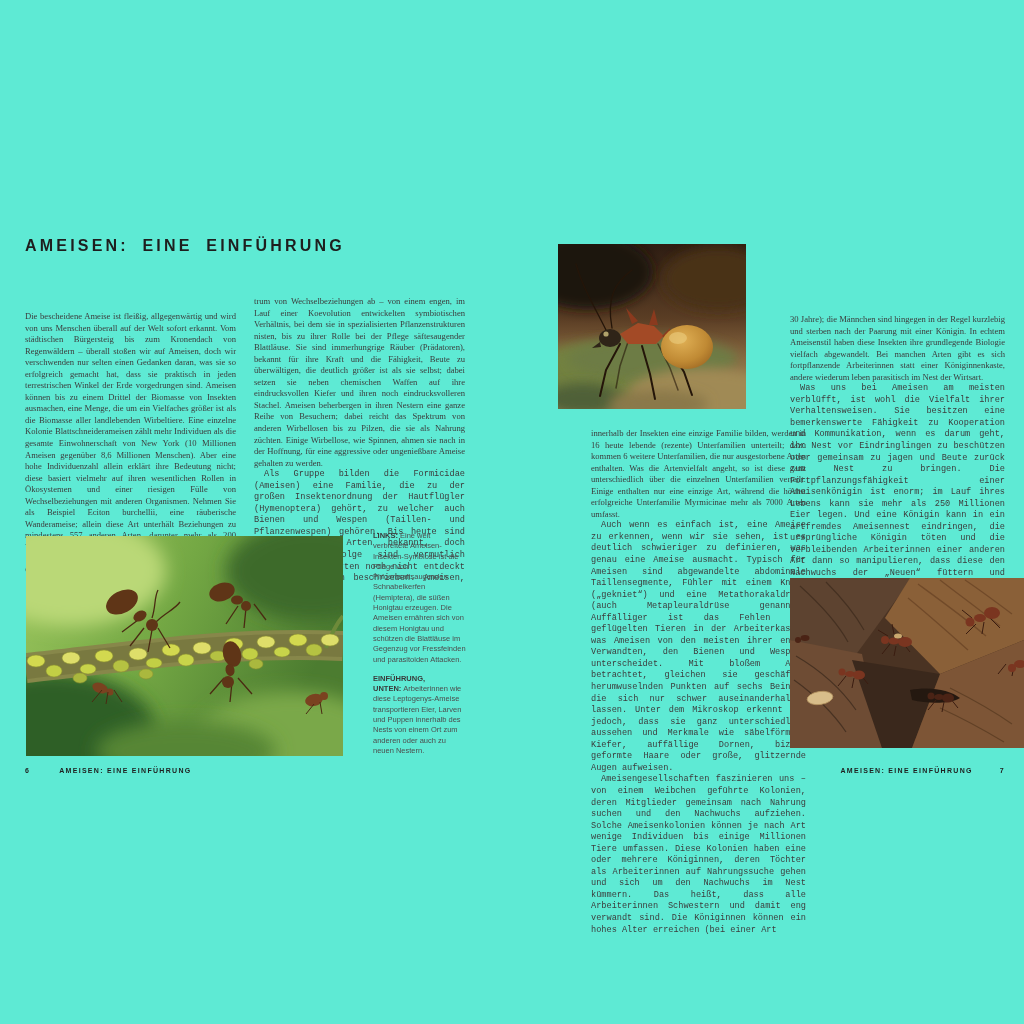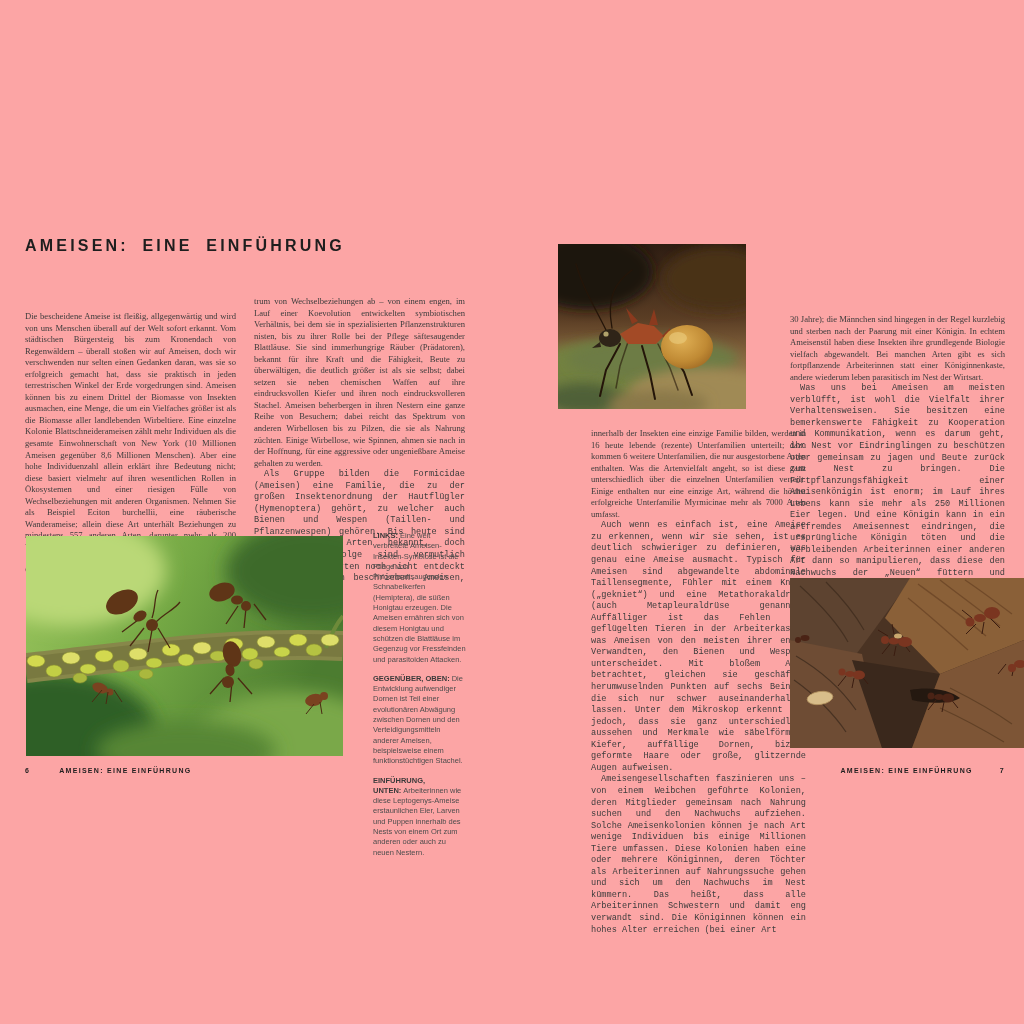--- a/index.html
+++ b/index.html
@@ -1,16 +1,16 @@
 <!DOCTYPE html>
 <html><head>
 <meta charset="utf-8">
 <style>
   html,body{margin:0;padding:0;background:#ffffff;}
-  .spread{position:relative;width:1024px;height:1024px;background:#fca5a5;overflow:hidden;
+  .spread{position:relative;width:1024px;height:1024px;background:#5eead4;overflow:hidden;
           font-family:"Liberation Serif", serif;}
   .chapter-title{position:absolute;left:25px;top:237px;
           font-family:"Liberation Sans", sans-serif;font-size:16px;font-weight:700;
           letter-spacing:3.2px;word-spacing:6px;color:#1e1e1e;white-space:nowrap;}
   .col{position:absolute;width:211px;font-size:8.6px;line-height:11.55px;
           text-align:justify;color:#3c3c3c;}
   .col p{margin:0;}
   .col p.ind{text-indent:10px;font-family:Liberation Mono, monospace;}
   .c-l1{left:25px;top:311px;}
   .c-l2{left:254px;top:296px;}
@@ -120,22 +120,21 @@
         <circle cx="298" cy="160" r="4"></circle>
     </g>
     <g stroke="#4a2a12" stroke-width="1" fill="none">
       <path d="M76,154 L66,166 M82,156 L80,168 M88,154 L96,166"></path>
       <path d="M288,168 L280,178 M294,166 L296,178"></path>
     </g>
   </svg>
 
   <div class="captions">
     <p class="caption"><span class="cap-label">LINKS:</span><span>Eine weit verbreitete Ameisen-Insekten-Symbiose ist die Pflege von Phloemsaftsaugenden Schnabelkerfen (Hemiptera), die süßen Honigtau erzeugen. Die Ameisen ernähren sich von diesem Honigtau und schützen die Blattläuse im Gegenzug vor Fressfeinden und parasitoiden Attacken.</span></p>
-    <p class="caption"><span class="cap-label">GEGENÜBER, OBEN:</span><span>Die Entwicklung aufwendiger Dornen ist Teil einer evolutionären Abwägung zwischen Dornen und den Verteidigungsmitteln anderer Ameisen, beispielsweise einem funktionstüchtigen Stachel.</span></p>
-    <p class="caption"><span class="cap-label">EINFÜHRUNG, UNTEN:</span><span>Arbeiterinnen wie diese Leptogenys-Ameise erstaunlichen Eier, Larven und Puppen innerhalb des Nests von einem Ort zum anderen oder auch zu neuen Nestern.</span></p>
+    <p class="caption"><span class="cap-label">EINFÜHRUNG, UNTEN:</span><span>Arbeiterinnen wie diese Leptogenys-Ameise transportieren Eier, Larven und Puppen innerhalb des Nests von einem Ort zum anderen oder auch zu neuen Nestern.</span></p>
   </div>
 
   <svg class="photo" style="left:558px;top:244px;" width="188" height="165" viewBox="0 0 188 165">
     <defs>
       <linearGradient id="pg2" x1="0" y1="0" x2="0" y2="1">
         <stop offset="0" stop-color="#2e1d12"></stop>
           <stop offset="0.45" stop-color="#5a3d24"></stop>
         <stop offset="0.7" stop-color="#8a6a42"></stop>
           <stop offset="1" stop-color="#9c8a5a"></stop>
       </linearGradient>

